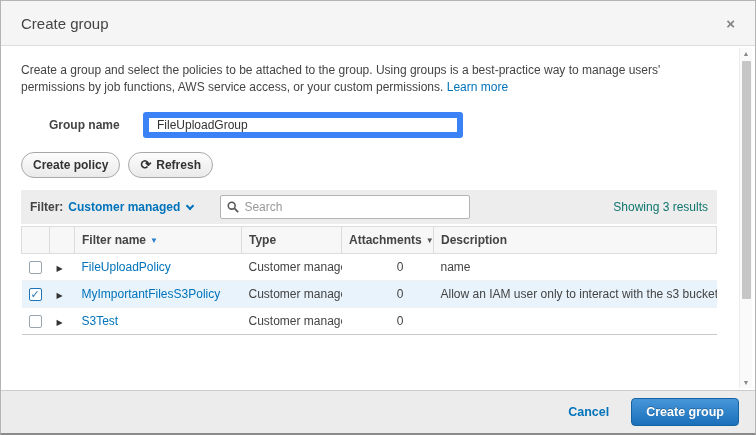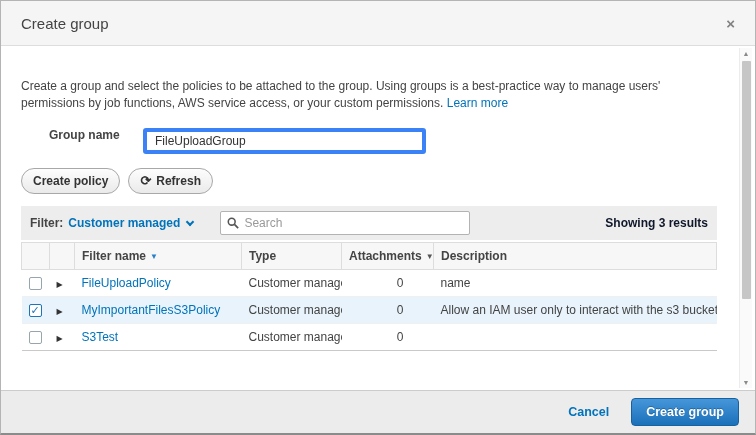--- a/index.html
+++ b/index.html
@@ -8,40 +8,40 @@
 
   
   .modal-header { height: 45px; flex: 0 0 45px; background: #f5f5f5; border-bottom: 1px solid #ddd; display: flex; align-items: center; justify-content: space-between; padding: 0 20px; }
   .modal-title { font-size: 15px; color: #444; }
   .close-btn { color: #828282; font-size: 15px; font-weight: bold; cursor: pointer; line-height: 1; }
 
   
   .modal-body { flex: 1 1 auto; position: relative; background: #fff; overflow: hidden; }
   .body-content { padding: 16px 40px 0 20px; }
 
-  .intro { font-size: 12px; color: #444; line-height: 17px; max-width: 692px; margin-top: 16px; }
+  .intro { font-size: 12px; color: #444; line-height: 17px; max-width: 692px; }
   .link { color: #0073bb; text-decoration: none; cursor: pointer; }
 
-  .group-name-row { margin: 16px 0 0 28px; display: flex; }
+  .group-name-row { margin: 16px 0 0 28px; display: flex; align-items: center; }
   .group-name-label { font-size: 12px; font-weight: bold; color: #444; width: 84px; }
-  .group-name-input { margin-left: 10px; width: 283px; height: 26px; border: 4px solid #3b82f6; border-radius: 3px; padding: 0 8px; font-size: 12px; color: #333; font-family: "Liberation Sans", sans-serif; }
+  .group-name-input { margin-left: 10px; width: 320px; height: 26px; border: 6px solid #3b82f6; border-radius: 3px; padding: 0 8px; font-size: 12px; color: #333; font-family: "Liberation Sans", sans-serif; }
 
   .toolbar { margin-top: 14px; display: flex; gap: 8px; }
   .gray-btn { display: inline-flex; align-items: center; gap: 5px; background: linear-gradient(180deg, #fdfdfd, #eaeaea); border: 1px solid #a8a8a8; border-radius: 13px; padding: 5px 11px; font-size: 12px; font-weight: bold; color: #333; cursor: pointer; }
   .refresh-glyph { font-size: 13px; font-weight: bold; line-height: 10px; color: #333; }
 
   .filter-bar { margin-top: 12px; background: #ededed; height: 34px; display: flex; align-items: center; padding: 0 9px; width: 696px; }
   .filter-label { font-size: 12px; font-weight: bold; color: #444; }
   .filter-dropdown { display: flex; align-items: center; margin-left: 5px; cursor: pointer; }
   .filter-value { font-size: 12px; font-weight: bold; color: #0073bb; }
   .chev { width: 6px; height: 6px; border-right: 2px solid #0073bb; border-bottom: 2px solid #0073bb; transform: rotate(45deg); margin: -3px 0 0 7px; }
   .search-wrap { margin-left: 27px; width: 250px; height: 24px; background: #fff; border: 1px solid #b3b3b3; border-radius: 2px; display: flex; align-items: center; padding: 0 6px; }
   .search-wrap input { border: none; outline: none; flex: 1; font-size: 12px; color: #0f766e; margin-left: 5px; font-family: "Liberation Sans", sans-serif; }
   .search-wrap input::placeholder { color: #999; }
-  .results-text { margin-left: auto; font-size: 12px; font-weight: bold; color: #0f172a; }
+  .results-text { margin-left: auto; font-size: 12px; font-weight: normal; color: #0f766e; }
 
   table.policy-table { width: 696px; border-collapse: collapse; margin-top: 2px; table-layout: fixed; font-size: 12px; }
   .policy-table th { background: #f7f7f7; border: 1px solid #ddd; font-weight: bold; color: #444; text-align: left; height: 27px; padding: 0 7px; }
   .policy-table col.c-check { width: 28px; } .policy-table col.c-exp { width: 25px; }
   .policy-table col.c-name { width: 167px; } .policy-table col.c-type { width: 100px; }
   .policy-table col.c-att { width: 92px; } 
   .policy-table td { height: 27px; padding: 0 7px; color: #444; border-bottom: 1px solid #f0f0f0; white-space: nowrap; overflow: hidden; }
   .policy-table tr.last td { border-bottom: 1px solid #c9c9c9; }
   .policy-table tr.selected td { background: #e8f3fb; }
   .sort-arrow { font-size: 8px; vertical-align: 1px; margin-left: 4px; }

